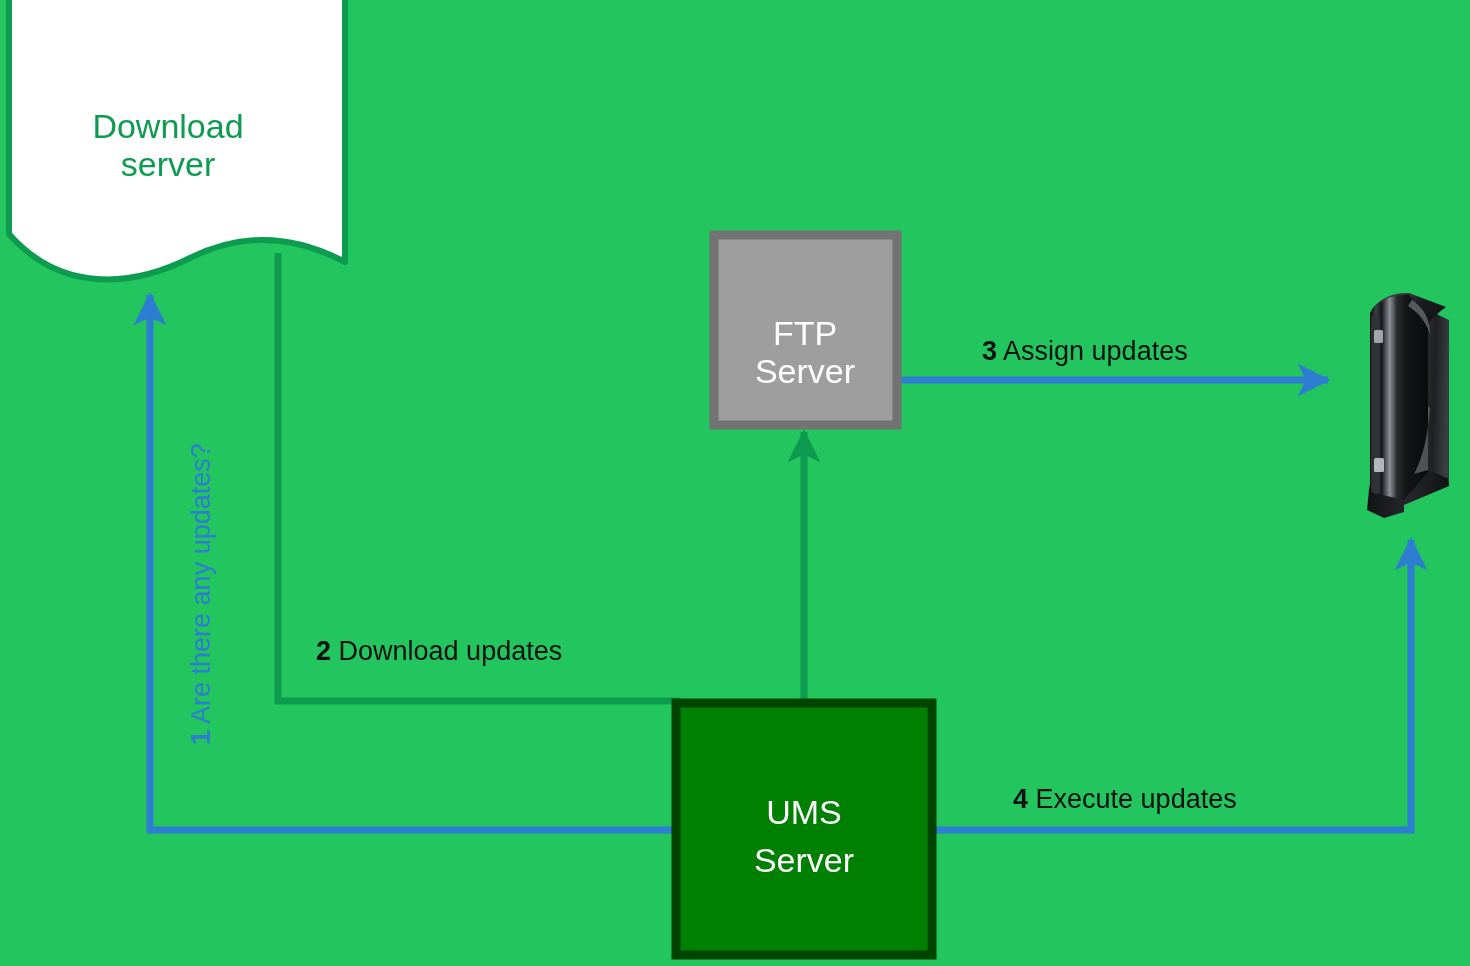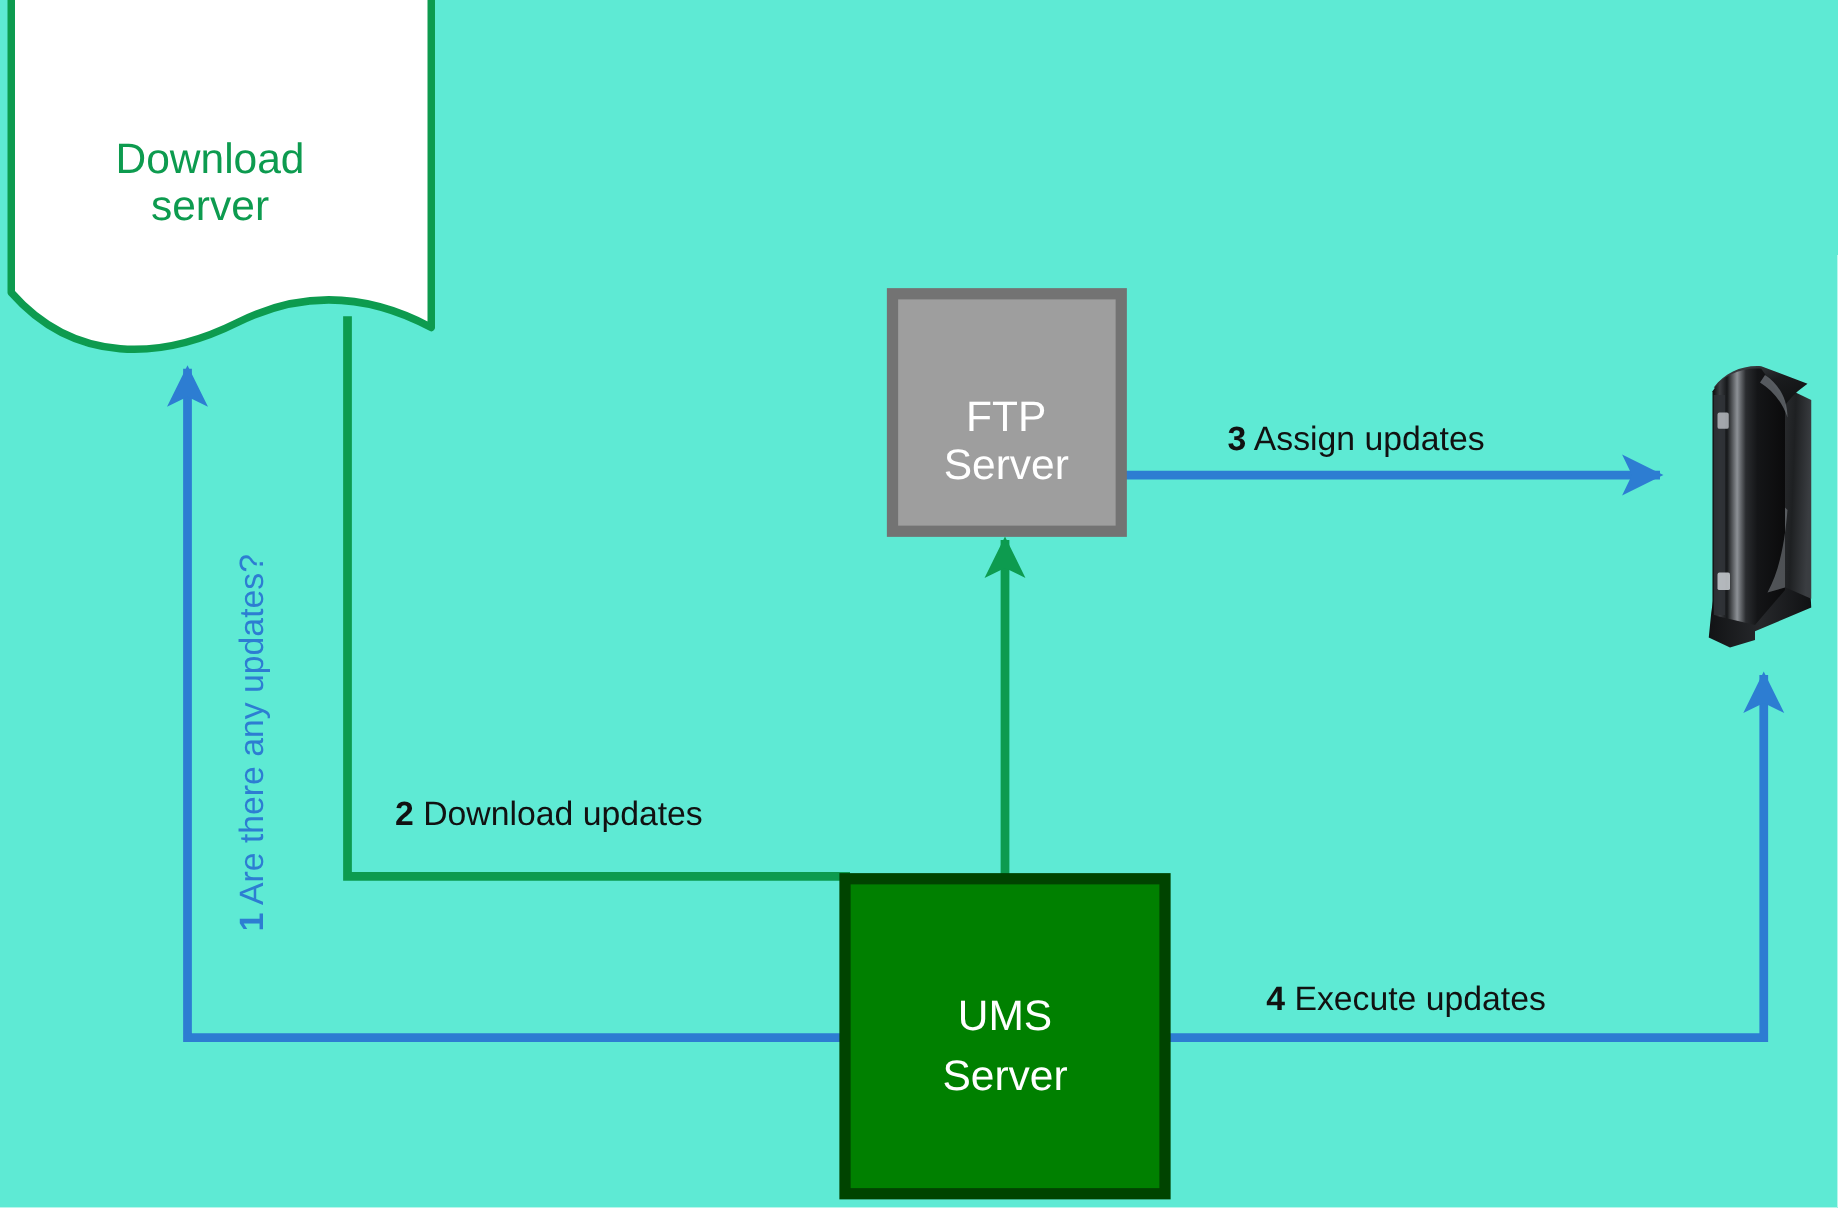--- a/index.html
+++ b/index.html
@@ -7,21 +7,21 @@
     padding: 0;
     background: #ffffff;
   }
   body {
     font-family: "Liberation Sans", sans-serif;
   }
   #canvas {
     position: relative;
     width: 1470px;
     height: 966px;
-    background: #5eead4;
+    background: #22c55e;
     overflow: hidden;
   }
   #diagram-svg {
     position: absolute;
     top: 0;
     left: 0;
     width: 1470px;
     height: 966px;
   }
   .node-label {

